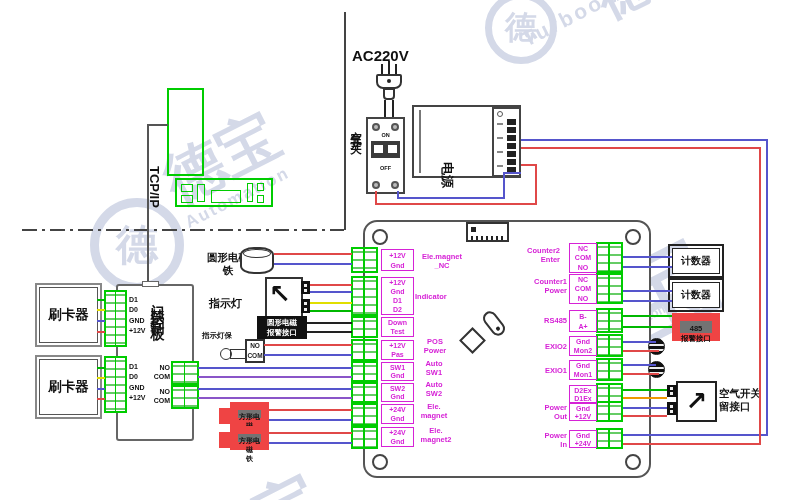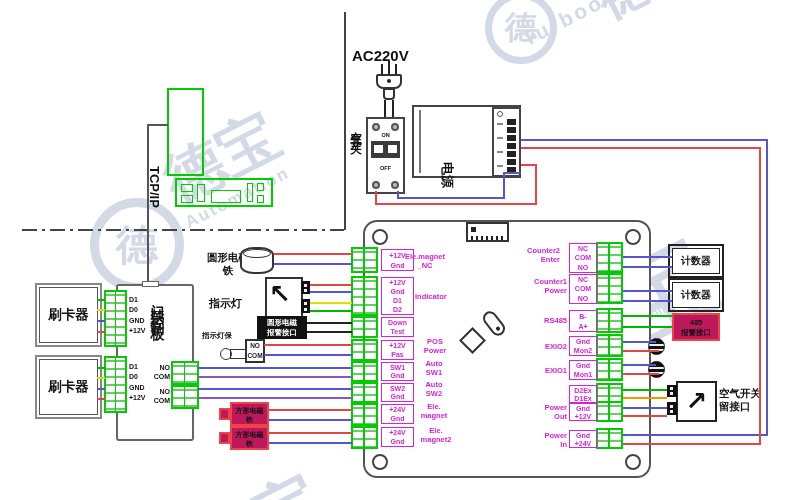--- a/index.html
+++ b/index.html
@@ -11,21 +11,21 @@
   .cy{background:#e0de00}.cg{background:#00b800}.co{background:#ee9900}.ck{background:#222}
   .tb{position:absolute;box-sizing:border-box;border:2px solid #00cc00;
       background:repeating-linear-gradient(180deg,#ffffff 0 2px,#66cc66 2px 4px,#ffffff 4px 8px)}
   .tb::before{content:"";position:absolute;top:0;bottom:0;left:45%;width:1.5px;background:#00cc00}
   .pinbox{position:absolute;box-sizing:border-box;border:1.5px solid #d622d6;background:#fff;
           display:flex;flex-direction:column}
   .prow{flex:1;display:flex;align-items:center;justify-content:center;font-size:7px;
         font-weight:bold;color:#d622d6;line-height:1;white-space:nowrap}
   .mdesc{position:absolute;color:#d622d6;font-size:7.5px;font-weight:bold;line-height:9px;text-align:center}
   .rdesc{text-align:right}
-  .blkbox{position:absolute;box-sizing:border-box;border:2px solid #ef4444;background:#be185d}
+  .blkbox{position:absolute;box-sizing:border-box;border:8px solid #ef4444;background:#737373}
   .dblbox{position:absolute;box-sizing:border-box;border:1.5px solid #555;outline:2px solid #888;
           outline-offset:2px;background:#fff;display:flex;align-items:center;justify-content:center}
   .conn{position:absolute;background:#111}
   .conn i{position:absolute;left:2.5px;width:3px;height:3px;background:#eee}
   .screw{position:absolute;width:8px;height:8px;border-radius:50%;border:2px solid #555;
          background:#bbb;box-sizing:border-box}
   .gc{position:absolute;box-sizing:border-box;border:1.5px solid #00cc00}
   .cjkv{writing-mode:vertical-rl;text-orientation:upright}
   .wm{position:absolute;color:#d4d9e8;font-weight:bold;white-space:nowrap}
   .ring{position:absolute;border-radius:50%;box-sizing:border-box;display:flex;align-items:center;
@@ -175,21 +175,21 @@
   </div>
   <div class="pinbox" style="left:381px;top:404px;width:33px;height:20px">
     <div class="prow">+24V</div>
     <div class="prow">Gnd</div>
   </div>
   <div class="pinbox" style="left:381px;top:427px;width:33px;height:20px">
     <div class="prow">+24V</div>
     <div class="prow">Gnd</div>
   </div>
 
-  <div class="mdesc" style="left:398px;top:252px;width:54px">
+  <div class="mdesc" style="left:415px;top:252px;width:54px">
     <div>Ele.magnet</div>
     <div>_NC</div>
   </div>
   <div class="mdesc" style="left:415px;top:292px;width:44px;text-align:left">
     <div>Indicator</div>
   </div>
   <div class="mdesc" style="left:417px;top:337px;width:36px">
     <div>POS</div>
     <div>Power</div>
   </div>

